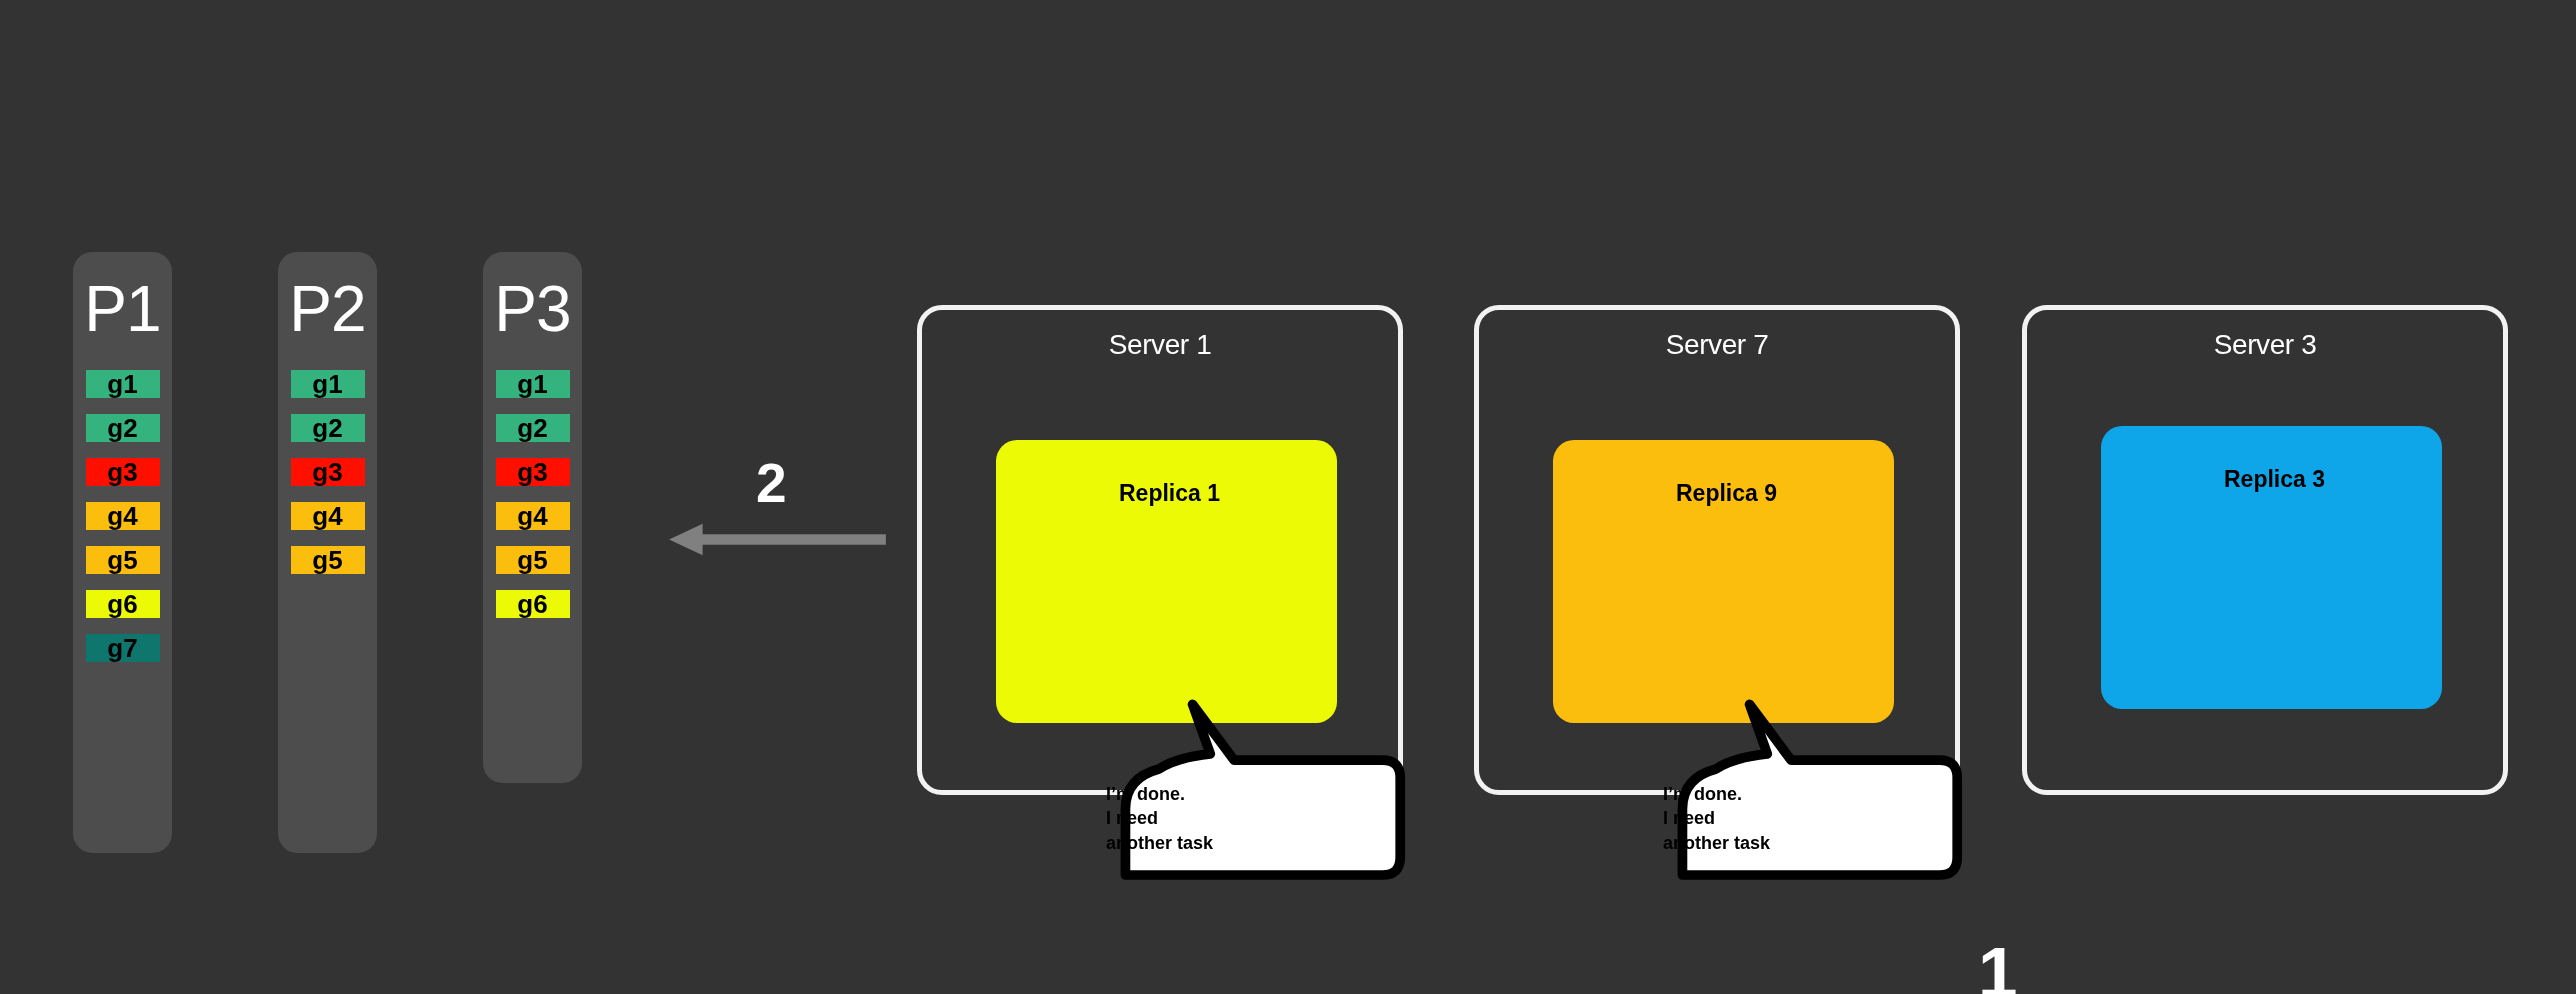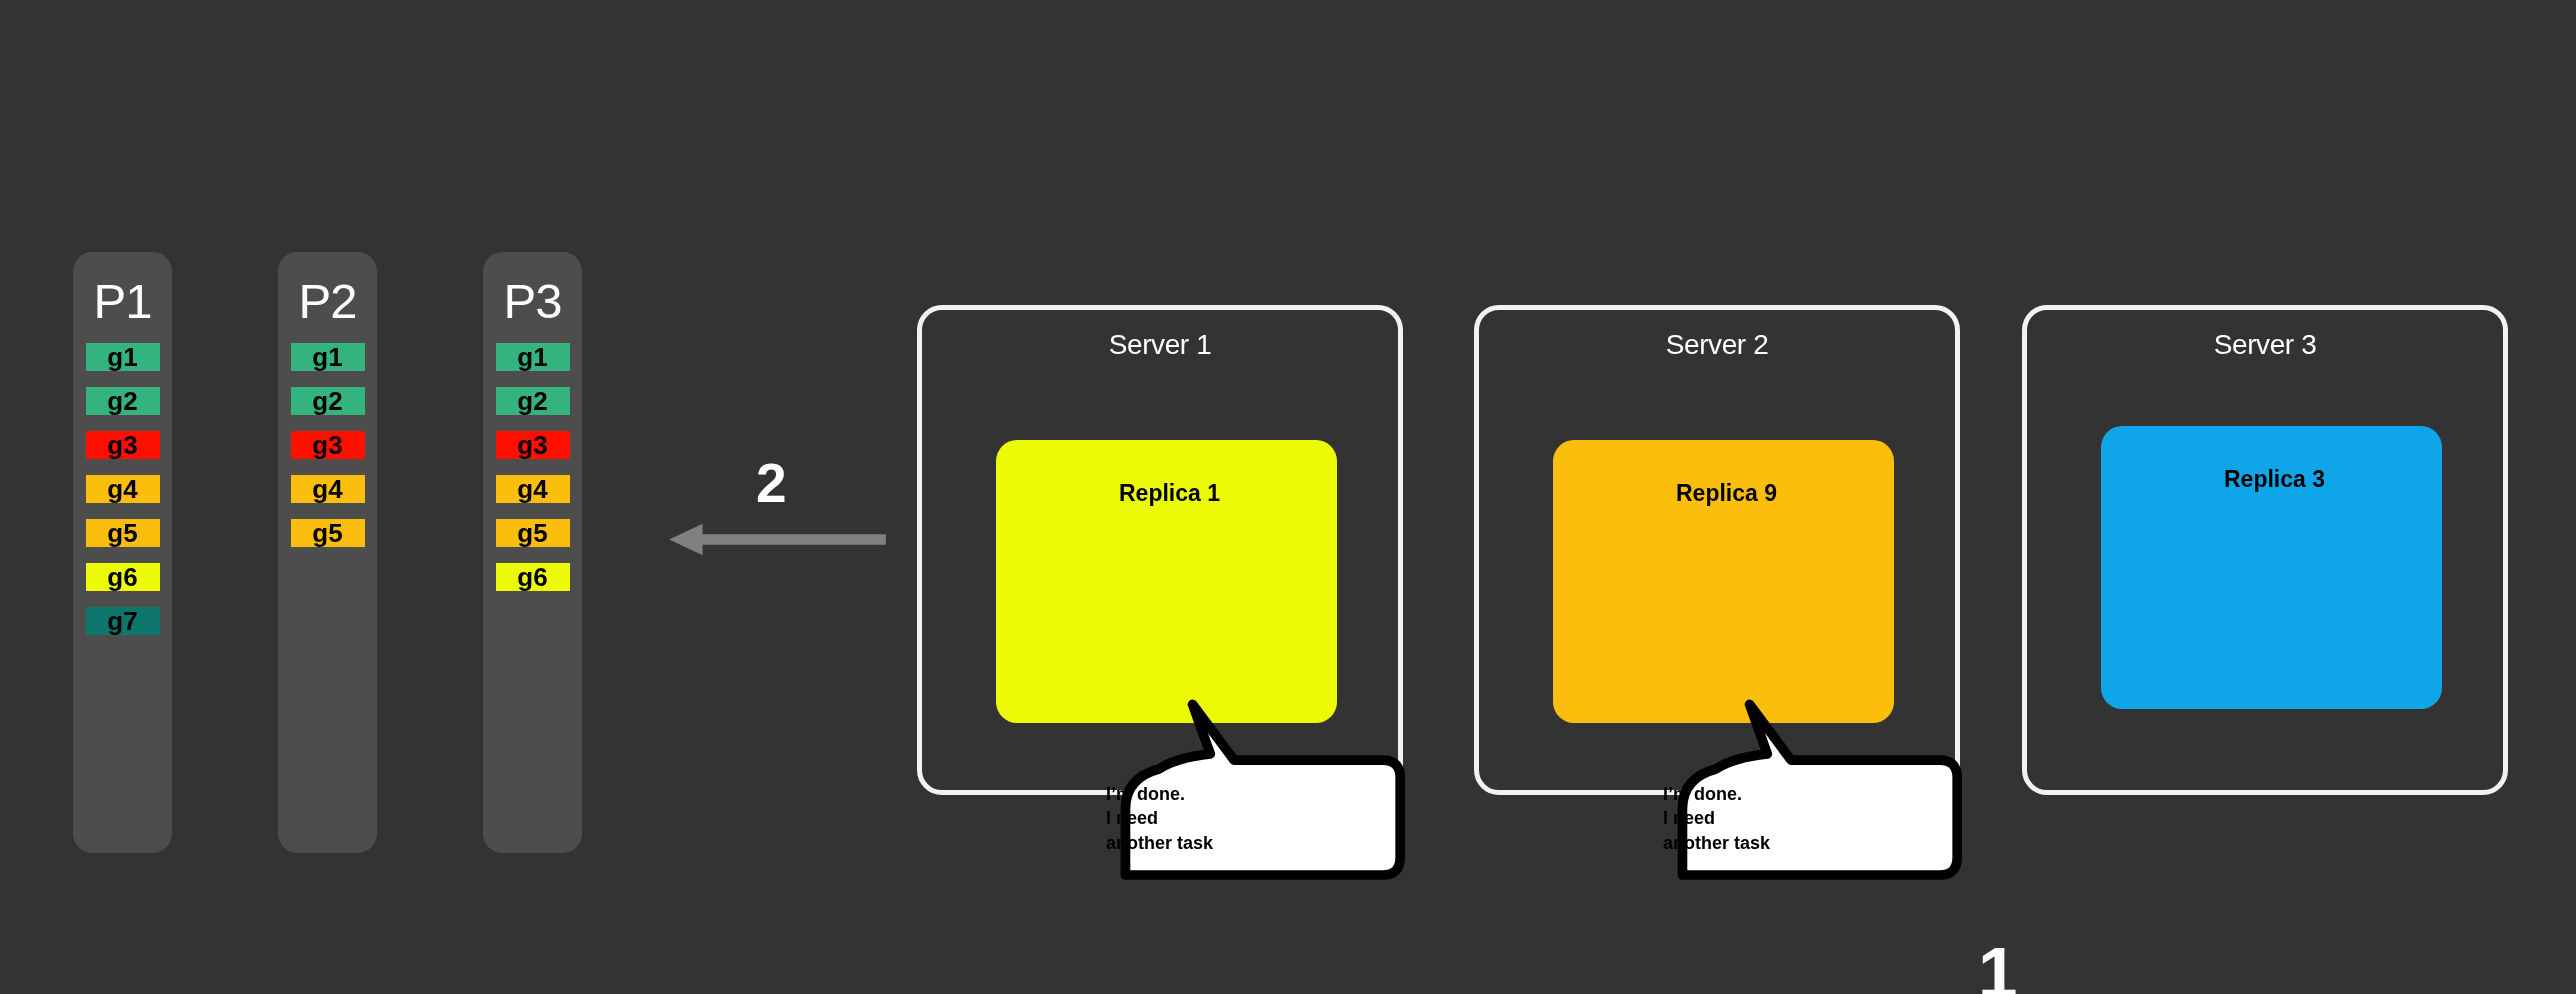--- a/index.html
+++ b/index.html
@@ -21,25 +21,25 @@
     position: absolute;
     background: #4d4d4d;
     border-radius: 19.4px;
     box-sizing: border-box;
     display: flex;
     flex-direction: column;
     align-items: center;
   }
   .partition-label {
     color: #ffffff;
-    font-size: 49px;
+    font-size: 64px;
     font-weight: 400;
     line-height: 1;
     margin-top: 25px;
-    margin-bottom: 17px;
+    margin-bottom: 29px;
     letter-spacing: -0.9px;
   }
   .gblock {
     width: 74px;
     height: 28px;
     margin-bottom: 16px;
     color: #000000;
     font-size: 26px;
     font-weight: 700;
     display: flex;
@@ -137,21 +137,21 @@
 
   <div class="partition" style="left:278px; top:252px; width:99px; height:601px;">
     <div class="partition-label">P2</div>
     <div class="gblock" style="background:#35b37e;">g1</div>
     <div class="gblock" style="background:#35b37e;">g2</div>
     <div class="gblock" style="background:#ff0f00;">g3</div>
     <div class="gblock" style="background:#fcbe0c;">g4</div>
     <div class="gblock" style="background:#fcbe0c;">g5</div>
   </div>
 
-  <div class="partition" style="left:483px; top:252px; width:99px; height:601px;text-align:right;">
+  <div class="partition" style="left:483px; top:252px; width:99px; height:531px;text-align:right;">
     <div class="partition-label">P3</div>
     <div class="gblock" style="background:#35b37e;">g1</div>
     <div class="gblock" style="background:#35b37e;">g2</div>
     <div class="gblock" style="background:#ff0f00;">g3</div>
     <div class="gblock" style="background:#fcbe0c;">g4</div>
     <div class="gblock" style="background:#fcbe0c;">g5</div>
     <div class="gblock" style="background:#ecfa05;">g6</div>
   </div>
 
   <div class="step-number" style="left:756px; top:456px; font-size:55px;">2</div>
@@ -183,21 +183,21 @@
                Q 22 105 22 140
                L 22 195
                Q 22 215 22 215 Z" fill="#ffffff" stroke="#000000" stroke-width="11" stroke-linejoin="round"></path>
     </svg>
     <div class="bubble-text" style="top:97px;">I’m done.
 I need
 another task</div>
   </div>
 
   <div class="server" style="left:1474px; top:305px; width:486px; height:490px;">
-    <div class="server-label">Server 2</div>
+    <div class="server-label">Server 7</div>
     <div class="replica" style="left:74px; top:130px; width:341px; height:283px; background:#fcbe0c;">
       <div class="replica-label">Replica 9</div>
     </div>
   </div>
 
   <div class="bubble" style="left:1663px; top:685px; width:296px; height:186px;">
     <svg width="296" height="190" viewBox="0 0 335 215">
       <path d="M 22 215
                L 313 215
                Q 333 215 333 195

